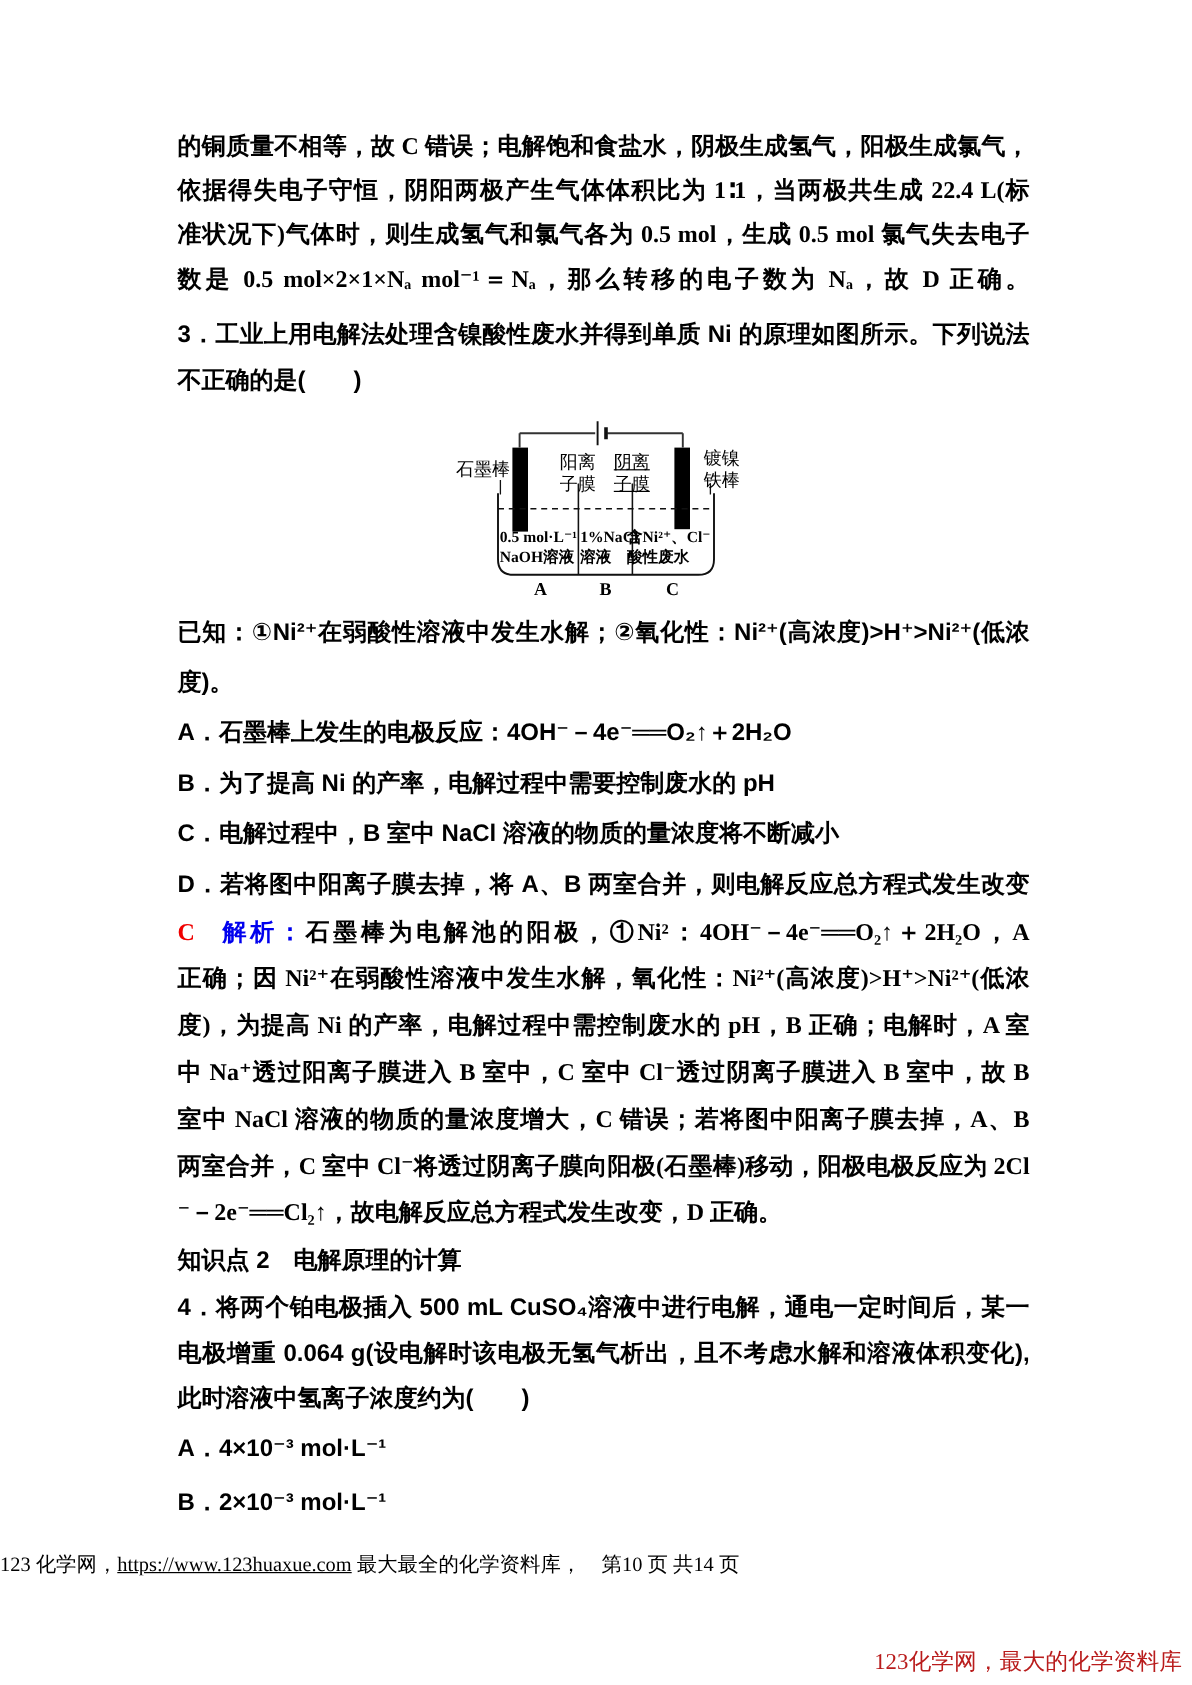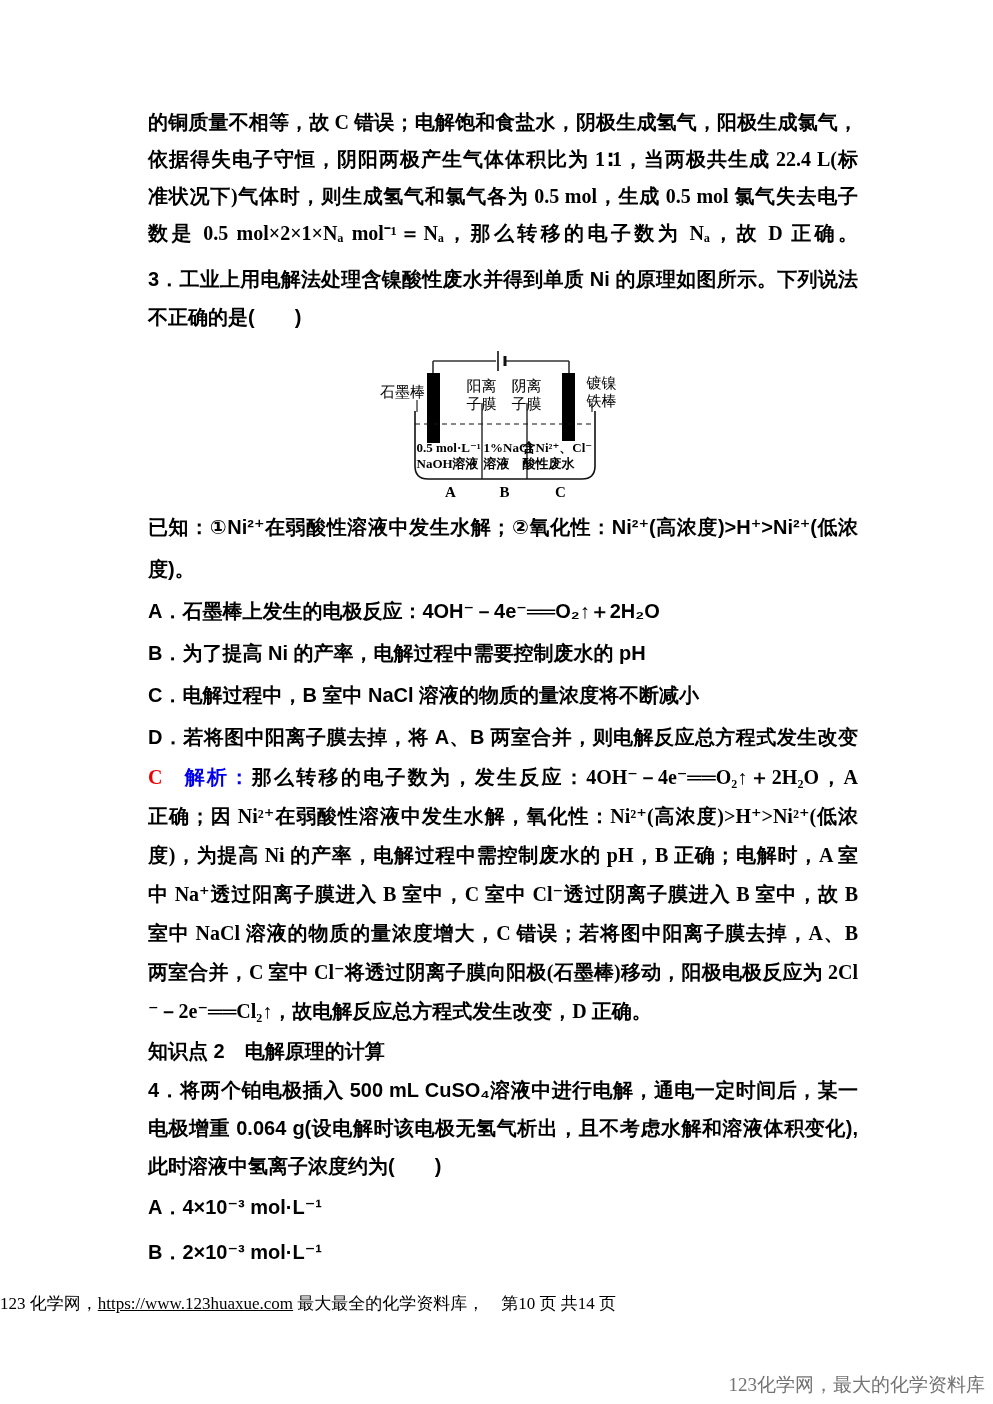--- a/index.html
+++ b/index.html
@@ -12,21 +12,21 @@
   .content { position:absolute; left:148px; top:104px; width:710px; }
 
   .line { font-size:20px; white-space:nowrap; }
   .j { white-space:normal; text-align:justify; text-align-last:justify; text-justify:inter-character; }
 
   
   .s .line { font-weight:700; line-height:37px; }
   
   .q .line { font-family:"Liberation Sans","DejaVu Sans",sans-serif; font-weight:700; }
 
-  .blk-prev .line { line-height:37px;font-family:Liberation Serif, serif; }
+  .blk-prev .line { line-height:37px; }
   .blk-q3 { margin-top:8px; }
   .blk-q3 .line { line-height:38px; }
   .blk-known .line, .blk-opt3 .line { line-height:42px; }
   .blk-ans .line { line-height:39px; }
   .blk-kp2 .line { line-height:40px; }
   .blk-q4 .line { line-height:38px; }
   .blk-opt4 .line { line-height:45px; }
 
   .red  { color:#f00000; margin-right:20px; }
   .blue { color:#0000ee; }
@@ -43,21 +43,21 @@
   .dletter{ position:absolute; top:136px; width:20px; font-size:15px; font-weight:700; text-align:center; }
 
   
   .footer {
     position:absolute; left:0; top:1292px; width:993px;
     text-align:left; font-size:17px; color:#000;
   }
   .footer a { color:#000; text-decoration:underline; }
   .watermark {
     position:absolute; right:8px; top:1372px;
-    font-size:19px; color:#737373;
+    font-size:19px; color:#b91c1c;
   }
 </style>
 </head>
 <body>
 
 <div class="content">
 
   <div class="s blk-prev">
     <div class="line j">的铜质量不相等，故 C 错误；电解饱和食盐水，阴极生成氢气，阳极生成氯气，</div>
     <div class="line j">依据得失电子守恒，阴阳两极产生气体体积比为 1∶1，当两极共生成 22.4 L(标</div>
@@ -101,21 +101,21 @@
       </g>
     </svg>
 
     <div class="dlabel" style="left:-2px; top:35px; width:48px;">
       <div>石墨棒</div>
     </div>
     <div class="dlabel" style="left:78px; top:29px; width:46px;">
       <div>阳离</div>
       <div>子膜</div>
     </div>
-    <div class="dlabel" style="left:123px; top:29px; width:46px;">
+    <div class="dlabel" style="left:123px; top:29px; width:46px;text-decoration:underline;">
       <div>阴离</div>
       <div>子膜</div>
     </div>
     <div class="dlabel" style="left:197px; top:26px; width:48px;">
       <div>镀镍</div>
       <div>铁棒</div>
     </div>
 
     <div class="dsol" style="left:36px; top:92px;">
       <div>0.5 mol·L⁻¹</div>
@@ -142,21 +142,21 @@
 
   <div class="q blk-opt3">
     <div class="line">A．石墨棒上发生的电极反应：4OH⁻－4e⁻══O₂↑＋2H₂O</div>
     <div class="line">B．为了提高 Ni 的产率，电解过程中需要控制废水的 pH</div>
     <div class="line">C．电解过程中，B 室中 NaCl 溶液的物质的量浓度将不断减小</div>
     <div class="line j">D．若将图中阳离子膜去掉，将 A、B 两室合并，则电解反应总方程式发生改变</div>
   </div>
 
   <div class="s blk-ans">
     <div class="line j">
-      <span class="red">C</span><span class="blue">解析：</span><span>那么转移的电子数为，发生反应：4OH⁻－4e⁻══O₂↑＋2H₂O，A</span>
+      <span class="red">C</span><span class="blue">解析：</span><span>石墨棒为电解池的阳极，①Ni²：4OH⁻－4e⁻══O₂↑＋2H₂O，A</span>
     </div>
     <div class="line j">正确；因 Ni²⁺在弱酸性溶液中发生水解，氧化性：Ni²⁺(高浓度)&gt;H⁺&gt;Ni²⁺(低浓</div>
     <div class="line j">度)，为提高 Ni 的产率，电解过程中需控制废水的 pH，B 正确；电解时，A 室</div>
     <div class="line j">中 Na⁺透过阳离子膜进入 B 室中，C 室中 Cl⁻透过阴离子膜进入 B 室中，故 B</div>
     <div class="line j">室中 NaCl 溶液的物质的量浓度增大，C 错误；若将图中阳离子膜去掉，A、B</div>
     <div class="line j">两室合并，C 室中 Cl⁻将透过阴离子膜向阳极(石墨棒)移动，阳极电极反应为 2Cl</div>
     <div class="line">⁻－2e⁻══Cl₂↑，故电解反应总方程式发生改变，D 正确。</div>
   </div>
 
   <div class="q blk-kp2">

